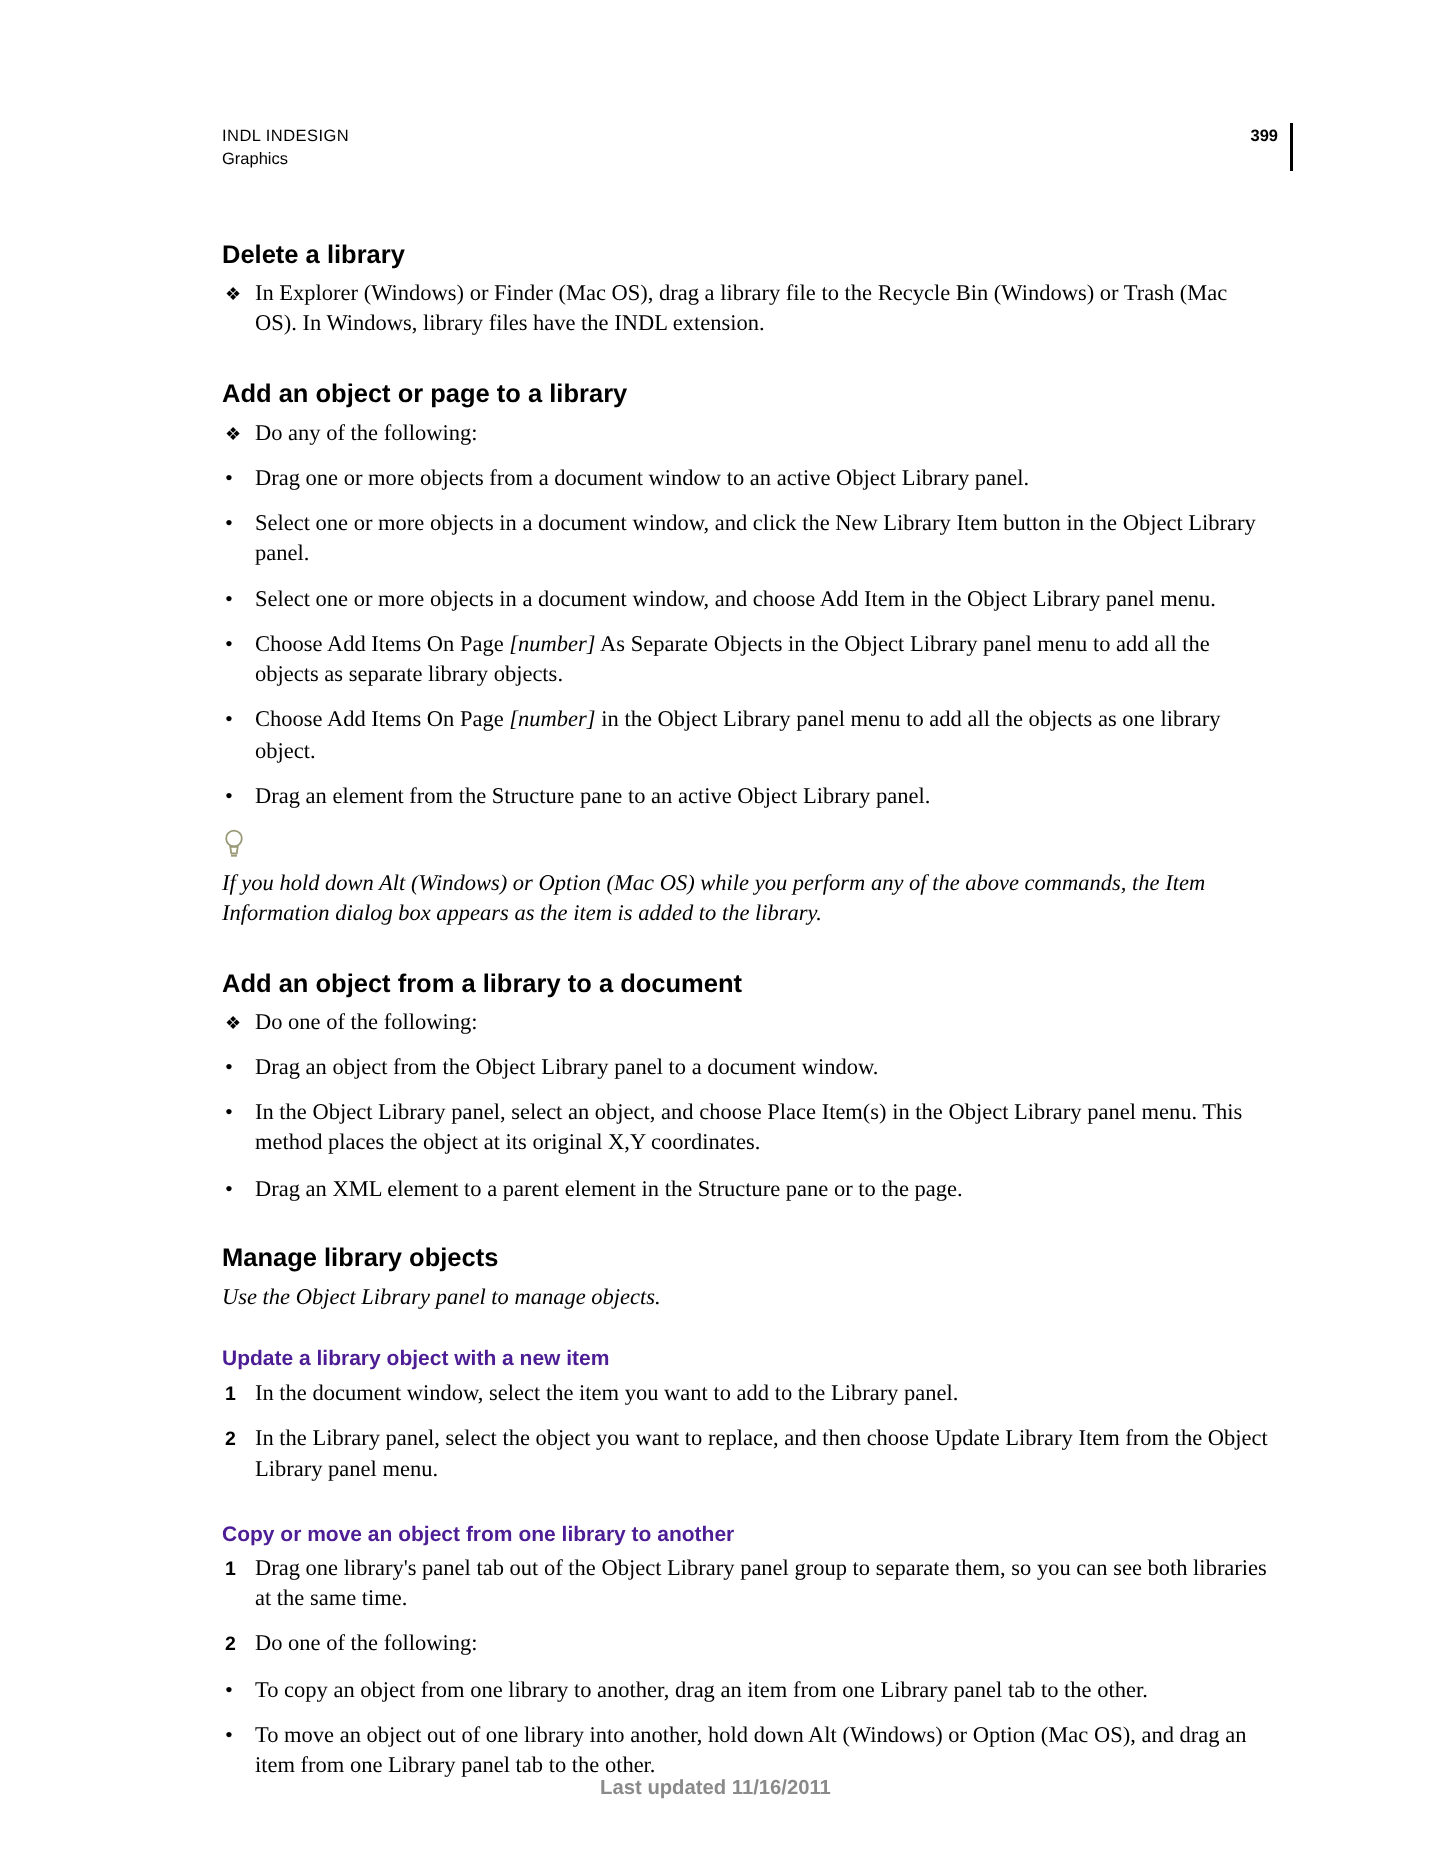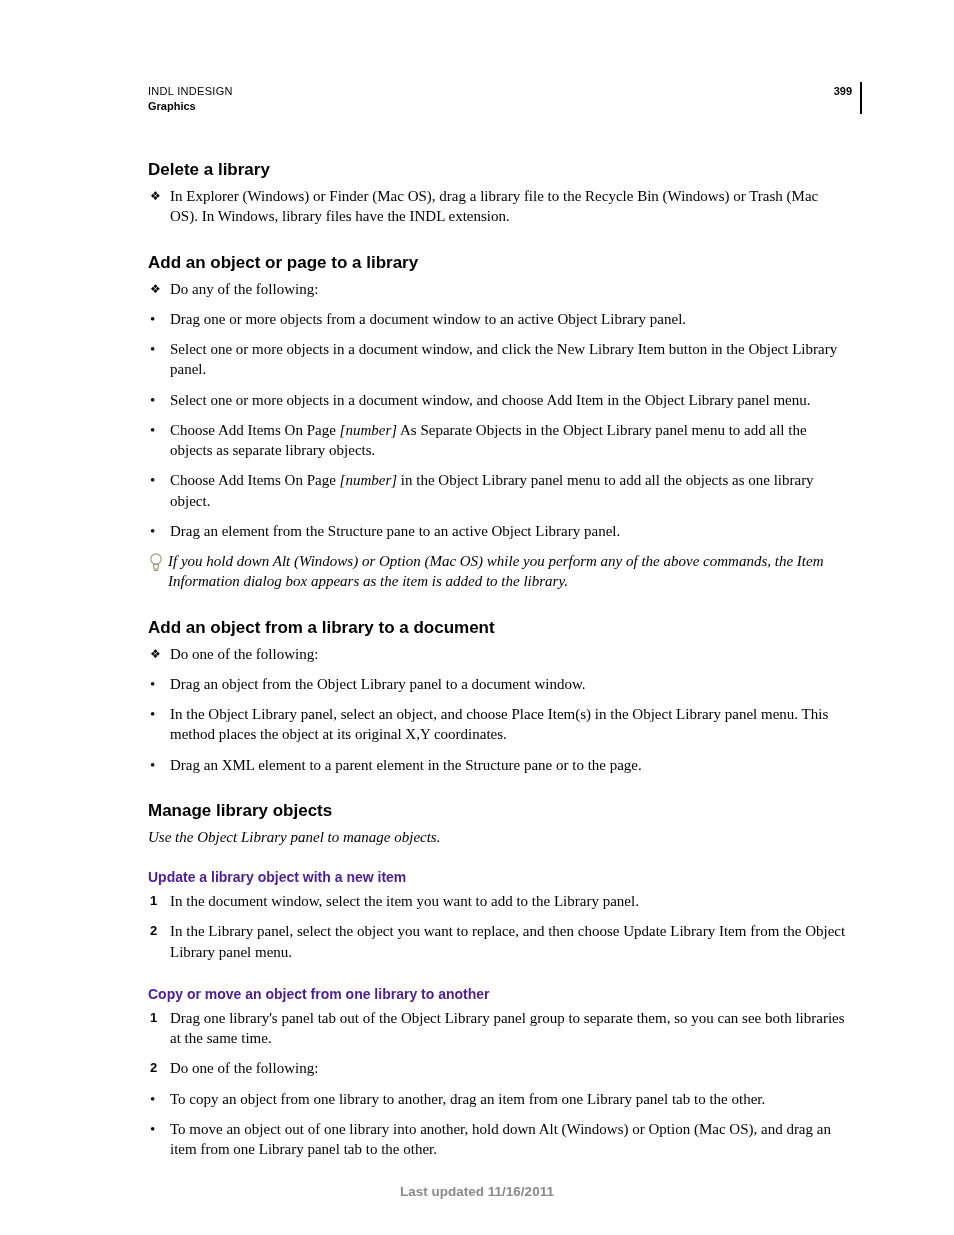--- a/index.html
+++ b/index.html
@@ -24,21 +24,21 @@
   }
   .header-line1 {
     font-family: "Myriad Pro", "Helvetica Neue", Arial, sans-serif;
     font-size: 11px;
     letter-spacing: 0.3px;
     color: #000;
   }
   .header-line2 {
     font-family: "Myriad Pro", "Helvetica Neue", Arial, sans-serif;
     font-size: 11px;
-    font-weight: 700;
+    font-weight: 400;
     color: #000;
     margin-top: 3px;
   }
   .page-number {
     position: absolute;
     right: -4px;
     top: 0;
     font-family: "Myriad Pro", "Helvetica Neue", Arial, sans-serif;
     font-size: 11px;
     font-weight: 700;
@@ -106,20 +106,21 @@
   }
   .nested { padding-left: 0px; }
 
   .italic-num { font-style: italic; }
 
   .tip {
     display: flex;
     align-items: flex-start;
     margin-top: 6px;
     margin-bottom: 2px;
+    flex-direction: column;
   }
   .tip .bulb {
     flex: 0 0 20px;
     padding-top: 1px;
     padding-left: 0px;
   }
   .tip .content {
     flex: 1;
     font-style: italic;
     font-size: 15px;

